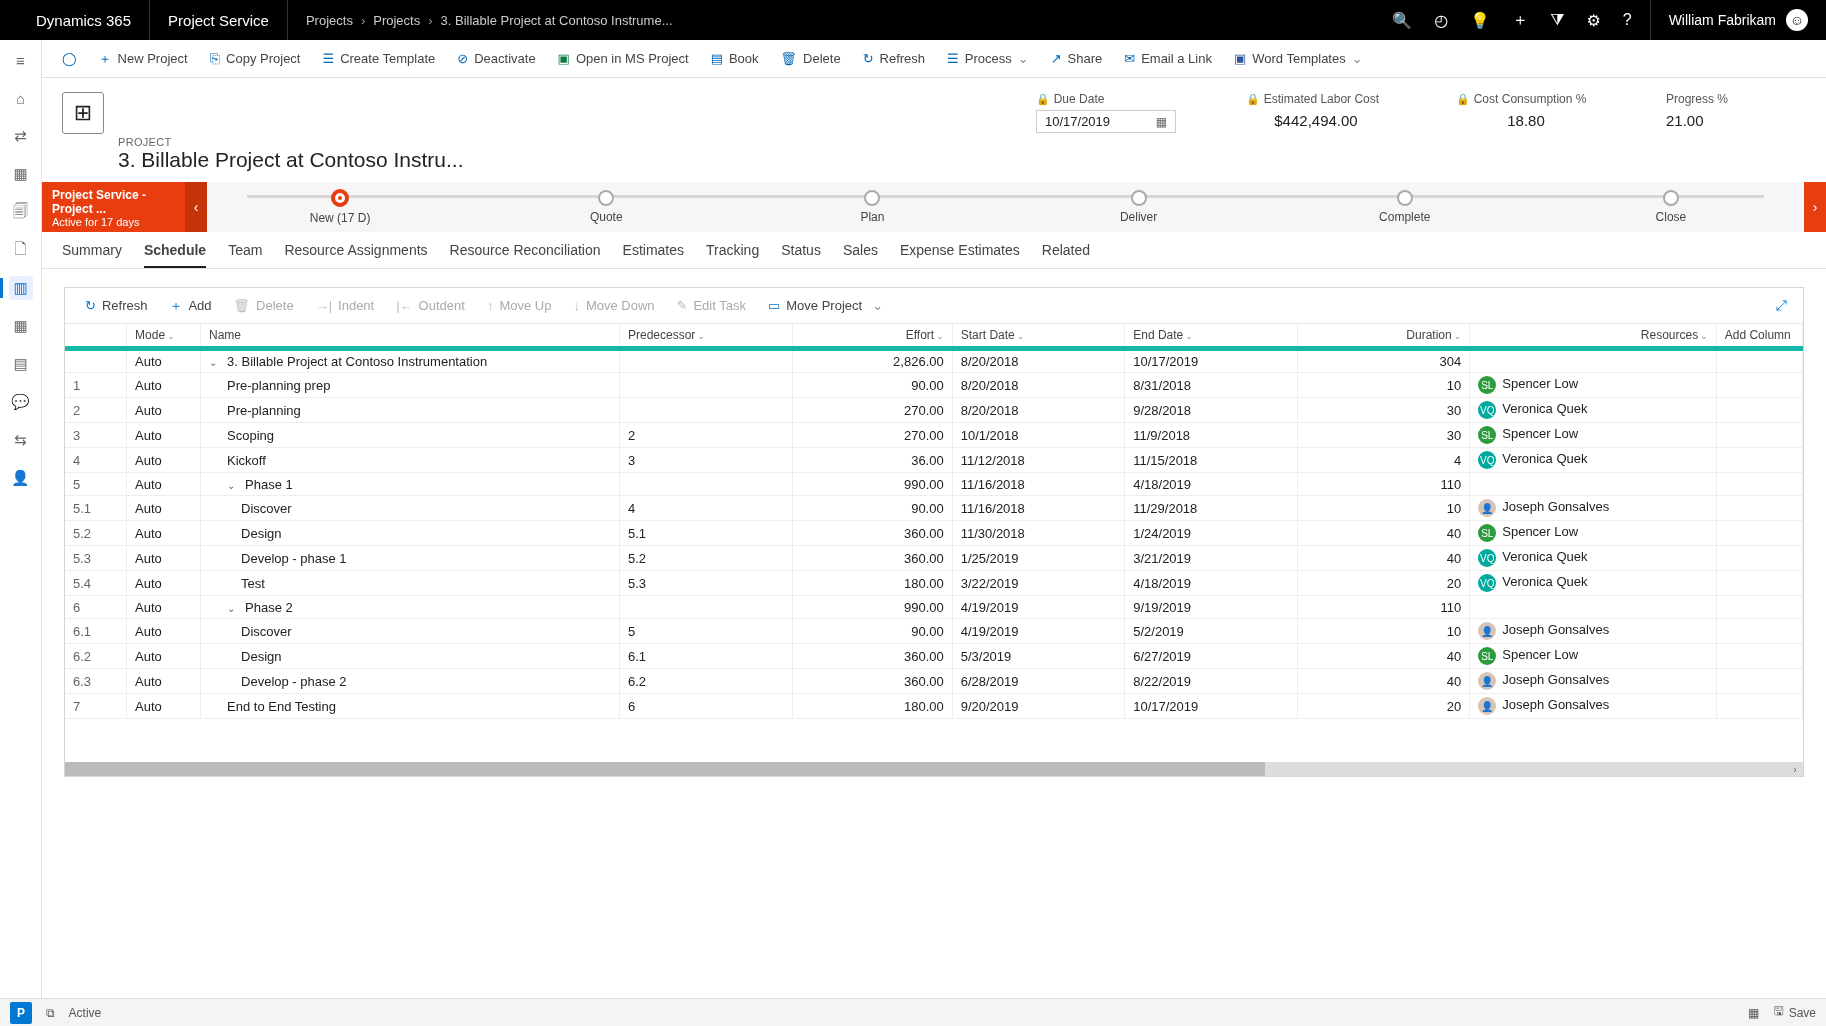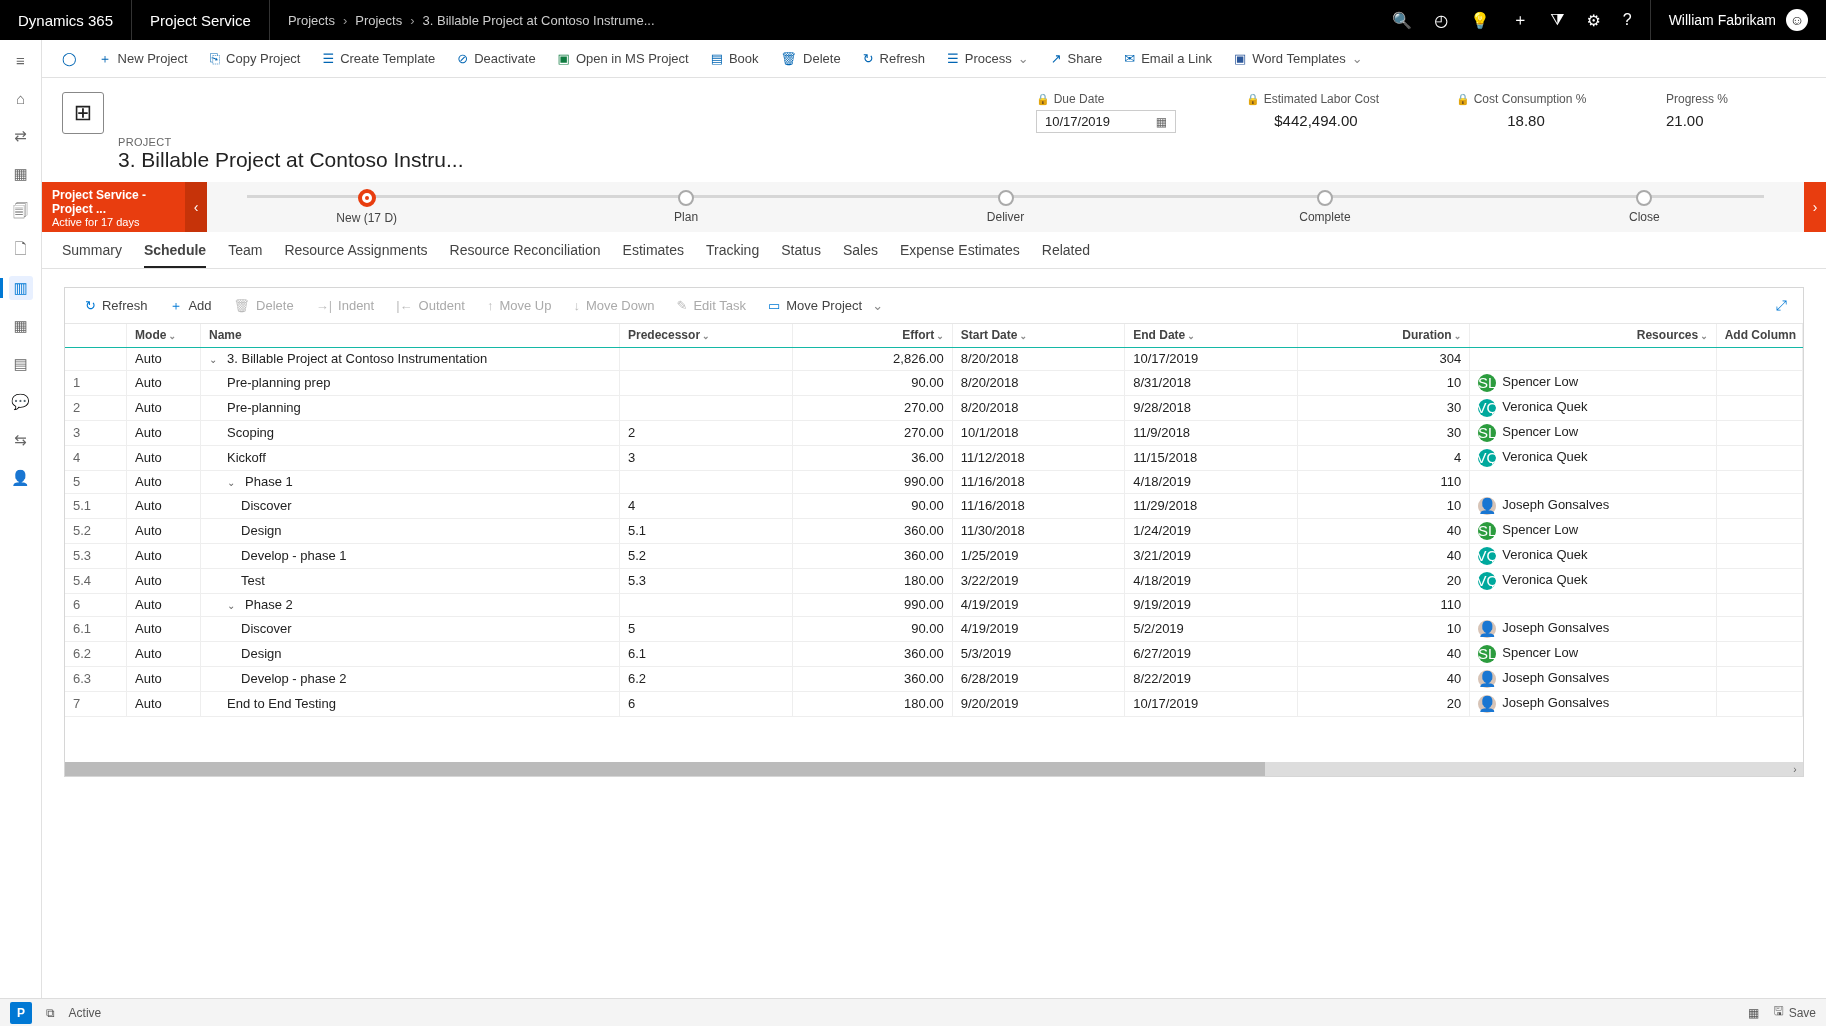--- a/index.html
+++ b/index.html
@@ -1,19 +1,19 @@
 <!DOCTYPE html>
 <html><head>
 <meta charset="utf-8">
 <style>
 * { margin:0; padding:0; box-sizing:border-box; font-family:"Segoe UI",Arial,sans-serif; }
 body { width:1826px; height:1026px; background:#fff; overflow:hidden; font-size:13px; color:#222; position:relative; }
 
 
-.topbar { height:40px; background:#000; color:#fff; display:flex; align-items:center; }
+.topbar { height:40px; background:#000; color:#fff; display:flex; align-items:center;padding-left:18px; }
 .topbar .brand { padding:0 18px; height:100%; display:flex; align-items:center; font-size:15px; border-right:1px solid #333; }
 .topbar .module { padding:0 18px; height:100%; display:flex; align-items:center; font-size:15px; border-right:1px solid #333; }
 .topbar .breadcrumb { padding:0 18px; display:flex; align-items:center; gap:8px; font-size:13px; color:#ccc; }
 .topbar .breadcrumb .sep { color:#999; }
 .topbar .spacer { flex:1; }
 .topbar .icons { display:flex; align-items:center; gap:22px; padding:0 18px; }
 .topbar .icons span { cursor:pointer; font-size:16px; }
 .topbar .user { padding:0 18px; display:flex; align-items:center; gap:10px; font-size:14px; border-left:1px solid #333; height:100%; }
 .user-avatar { width:22px; height:22px; border-radius:50%; background:#fff; display:flex; align-items:center; justify-content:center; color:#000; font-size:14px; }
 
@@ -68,30 +68,30 @@
 .panel { margin:18px 22px; border:1px solid #d6d6d6; background:#fff; height:490px; display:flex; flex-direction:column; }
 .panel-toolbar { height:36px; border-bottom:1px solid #e6e6e6; display:flex; align-items:center; padding:0 10px; gap:2px; }
 .panel-toolbar .pcmd { display:flex; align-items:center; gap:6px; padding:3px 10px; font-size:13px; color:#444; cursor:pointer; }
 .panel-toolbar .pcmd.disabled { color:#aaa; }
 .panel-toolbar .pico { color:#0078d4; font-size:13px; }
 .expand-ico { margin-left:auto; color:#0078d4; padding-right:6px; cursor:pointer; font-size:14px; }
 
 
 .grid-wrap { flex:1; overflow:auto; position:relative; }
 table.grid { border-collapse:collapse; width:100%; table-layout:fixed; }
-.grid th { background:#fff; border-bottom:1px solid #14b8a6; border-right:1px solid #eee; text-align:left; padding:4px 8px; font-weight:700; font-size:12px; color:#444; position:sticky; top:0; white-space:nowrap; }
+.grid th { background:#fff; border-bottom:5px solid #14b8a6; border-right:1px solid #eee; text-align:left; padding:4px 8px; font-weight:400; font-size:12px; color:#444; position:sticky; top:0; white-space:nowrap; }
 .grid th .chev { font-size:9px; color:#888; margin-left:2px; }
 .grid td { border-bottom:1px solid #eee; border-right:1px solid #eee; padding:3px 8px; font-size:13px; white-space:nowrap; overflow:hidden; text-overflow:ellipsis; }
 .grid tr { height:23px; }
 .grid td.num { text-align:right; }
 .grid td.idx { color:#666; }
 .rowtoggle { margin-right:6px; font-size:10px; color:#666; cursor:pointer; display:inline-block; width:12px; }
 .indent1 { padding-left:26px !important; }
 .indent2 { padding-left:40px !important; }
-.avatar { display:inline-flex; width:18px; height:18px; border-radius:50%; align-items:center; justify-content:center; font-size:15px; color:#fff; margin-right:6px; vertical-align:middle; }
+.avatar { display:inline-flex; width:18px; height:18px; border-radius:50%; align-items:center; justify-content:center; font-size:10px; color:#fff; margin-right:6px; vertical-align:middle; }
 .avatar.green { background:#2c9c3e; }
 .avatar.teal { background:#00a99d; }
 .avatar.photo { background:#d7c4b7; color:#5b4636; }
 .hscroll { height:14px; background:#ddd; position:relative; }
 .hscroll .thumb { position:absolute; left:0; width:1200px; top:0; bottom:0; background:#bbb; }
 .hscroll .arrow { position:absolute; top:0; bottom:0; width:16px; display:flex; align-items:center; justify-content:center; font-size:10px; color:#666; }
 .hscroll .arrow.l { left:0; }
 .hscroll .arrow.r { right:0; }
 
 
@@ -251,20 +251,24 @@
         <div class="line2">Active for 17 days</div>
       </div>
       <div class="stage-arrow">‹</div>
       <div class="stage-track" id="stage-track">
           <div class="stage active">
             <div class="dot"></div>
             <div>New  (17 D)</div>
           </div>
           <div class="stage">
             <div class="dot"></div>
+            <div>Quote</div>
+          </div>
+          <div class="stage">
+            <div class="dot"></div>
             <div>Plan</div>
           </div>
           <div class="stage">
             <div class="dot"></div>
             <div>Deliver</div>
           </div>
           <div class="stage">
             <div class="dot"></div>
             <div>Complete</div>
           </div>

